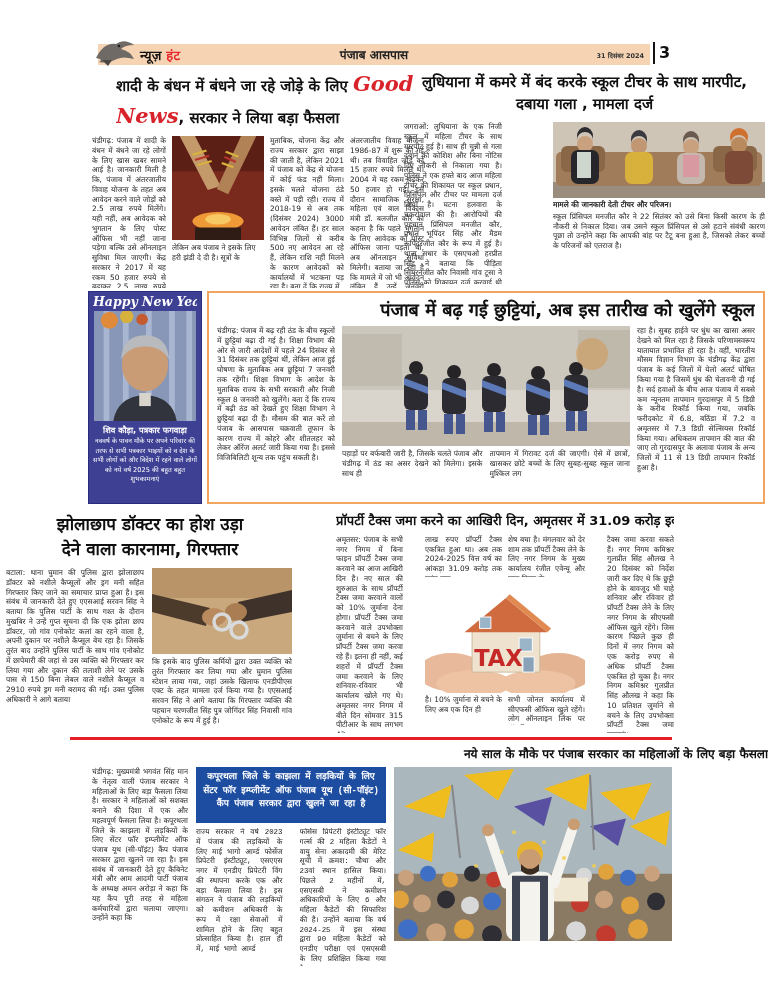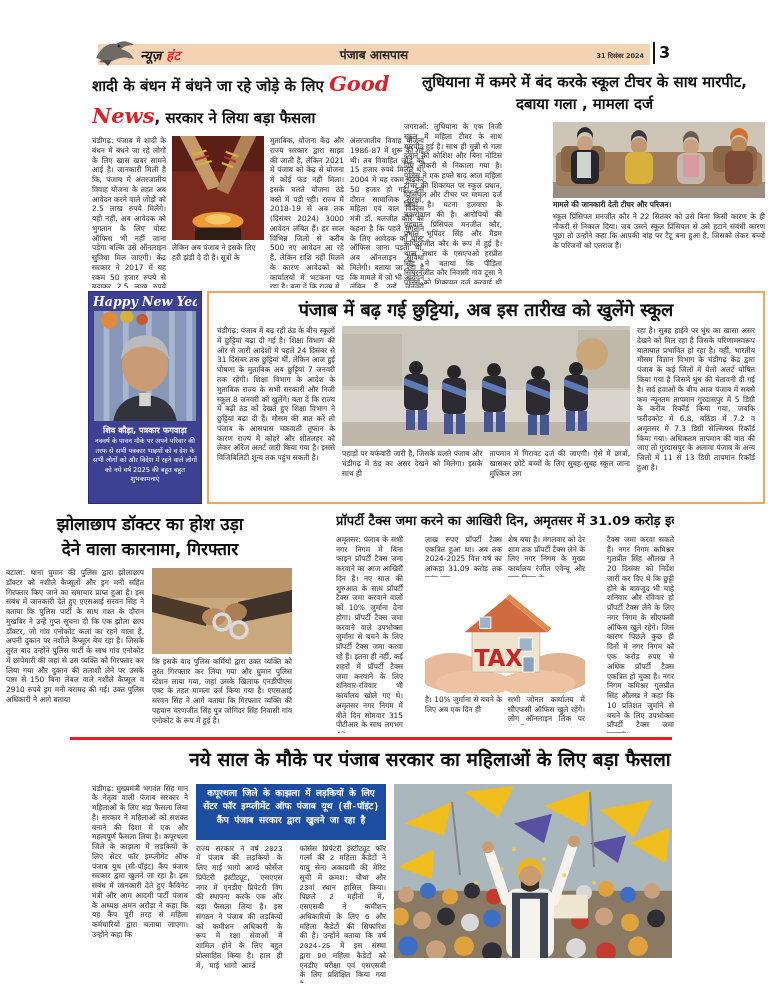--- a/index.html
+++ b/index.html
@@ -2,36 +2,36 @@
 <html><head>
 <meta charset="utf-8">
 <style>
   html,body{margin:0;padding:0;background:#ffffff;}
   .page{position:relative;width:768px;height:994px;background:#fff;overflow:hidden;
         font-family:"DejaVu Sans",sans-serif;color:#1c1c1c;}
   
   .masthead{position:absolute;left:98px;top:44px;width:552px;height:21px;
             background:#f6d4b3;display:flex;align-items:center;}
   .eagle{position:absolute;left:-6px;top:-8px;width:44px;height:32px;}
-  .brand{margin-left:42px;font-size:13px;font-weight:bold;letter-spacing:.2px;font-style:italic;}
+  .brand{margin-left:42px;font-size:13px;font-weight:bold;letter-spacing:.2px;}
   .brand-black{color:#141414;}
   .brand-red{color:#e6262b;}
   .section{position:absolute;left:0;width:100%;text-align:center;font-size:12px;font-weight:bold;color:#222;}
   .mdate{position:absolute;right:6px;top:7px;font-size:6.5px;font-weight:bold;color:#333;}
   .pageno{position:absolute;left:653px;top:42px;font-size:16px;font-weight:bold;color:#111;
           border-left:2px solid #111;padding:0 3px 0 4px;line-height:22px;}
   
   .bodytxt{font-size:7.4px;line-height:1.32;text-align:justify;margin:0;overflow:hidden;color:#1d1d1d;}
   .cap{font-size:7.4px;line-height:1.32;margin:0;overflow:hidden;color:#1d1d1d;}
   h1,h2,h3{margin:0;color:#0f0f0f;font-weight:bold;}
   .accent{font-family:"DejaVu Serif",serif;font-style:italic;font-weight:bold;color:#d8232a;}
   svg{display:block;}
   
   .art-a{position:absolute;left:92px;top:68px;width:362px;height:220px;}
-  .hl-a{font-size:15px;line-height:1.5;white-space:nowrap;overflow:hidden;}
+  .hl-a{font-size:15px;line-height:1.5;white-space:nowrap;overflow:hidden;margin-left:24px;}
   .hl-a .accent{font-size:21px;}
   .art-a .cols{display:flex;gap:6px;margin-top:5px;height:152px;}
   .art-a .tcol{width:74px;}
   .art-a .imgcol{width:92px;}
   .art-a .imgcol svg{width:92px;height:104px;margin-bottom:3px;}
   
   .art-b{position:absolute;left:404px;top:72px;width:361px;height:216px;}
   .hl-b{font-size:15px;line-height:1.45;text-align:center;overflow:hidden;height:46px;}
   .art-b .b-body{display:flex;gap:7px;margin-top:4px;}
   .art-b .bcol1{width:142px;height:162px;}
@@ -43,21 +43,21 @@
   .greet{position:absolute;left:88px;top:291px;width:114px;height:213px;background:#3e4093;
          border:1px solid #292c7d;box-sizing:border-box;padding:2px 4px;text-align:center;color:#fff;}
   .greet-title{font-family:"DejaVu Serif",serif;font-style:italic;font-weight:bold;
                font-size:12.5px;color:#ffffff;white-space:nowrap;overflow:hidden;}
   .greet svg{width:102px;height:110px;margin:2px auto 3px auto;}
   .greet-name{font-size:8.2px;font-weight:bold;}
   .greet-msg{font-size:6.6px;line-height:1.45;margin-top:2px;}
   
   .school{position:absolute;left:207px;top:291px;width:558px;height:213px;box-sizing:border-box;
           border:2px solid #f2a55e;padding:4px 8px;background:#fff;}
-  .hl-school{font-size:18px;text-align:center;line-height:1.4;white-space:nowrap;overflow:hidden;}
+  .hl-school{font-size:18px;text-align:right;line-height:1.4;white-space:nowrap;overflow:hidden;}
   .school .s-body{display:flex;gap:7px;margin-top:4px;}
   .school .scol{width:118px;height:168px;}
   .school .smid{width:288px;}
   .school .smid svg{width:288px;height:120px;margin-bottom:3px;}
   .school .scaps{display:flex;gap:7px;height:42px;}
   .school .scaps .cap{flex:1;text-align:justify;}
   
   .doctor{position:absolute;left:6px;top:512px;width:288px;height:226px;}
   .hl-doc{font-size:17px;line-height:1.45;text-align:center;overflow:hidden;height:52px;}
   .doctor .d-body{display:flex;gap:8px;margin-top:4px;}
@@ -72,22 +72,22 @@
   .tax .tcol1,.tax .tcol4{width:80px;height:198px;}
   .tax .tmid{width:160px;}
   .tax .trow{display:flex;gap:6px;}
   .tax .tstub{width:77px;height:42px;}
   .tax .tstub2{width:77px;height:30px;}
   .tax .tmid svg{width:160px;height:114px;margin:2px 0;}
   
   .redline{position:absolute;left:70px;top:737px;width:602px;height:3px;background:#e61e25;}
   
   .women{position:absolute;left:92px;top:745px;width:676px;height:246px;}
-  .hl-women{font-size:19px;text-align:center;line-height:1.5;white-space:nowrap;overflow:hidden;}
-  .women .w-body{display:flex;gap:8px;margin-top:10px;}
+  .hl-women{font-size:12px;text-align:right;line-height:1.5;white-space:nowrap;overflow:hidden;}
+  .women .w-body{display:flex;gap:8px;margin-top:4px;}
   .women .wcol1{width:96px;height:198px;}
   .women .wmid{width:190px;font-family:Liberation Mono, monospace;}
   .women .bluebox{background:#1c4da1;color:#fff;font-size:9px;font-weight:bold;
                   text-align:center;line-height:1.5;padding:4px 5px;height:48px;overflow:hidden;}
   .women .wsub{display:flex;gap:17px;margin-top:5px;}
   .women .wsub .bodytxt{width:91px;height:138px;}
   .women .wphoto{width:278px;}
   .women .wphoto svg{width:278px;height:174px;}
 </style>
 </head>

